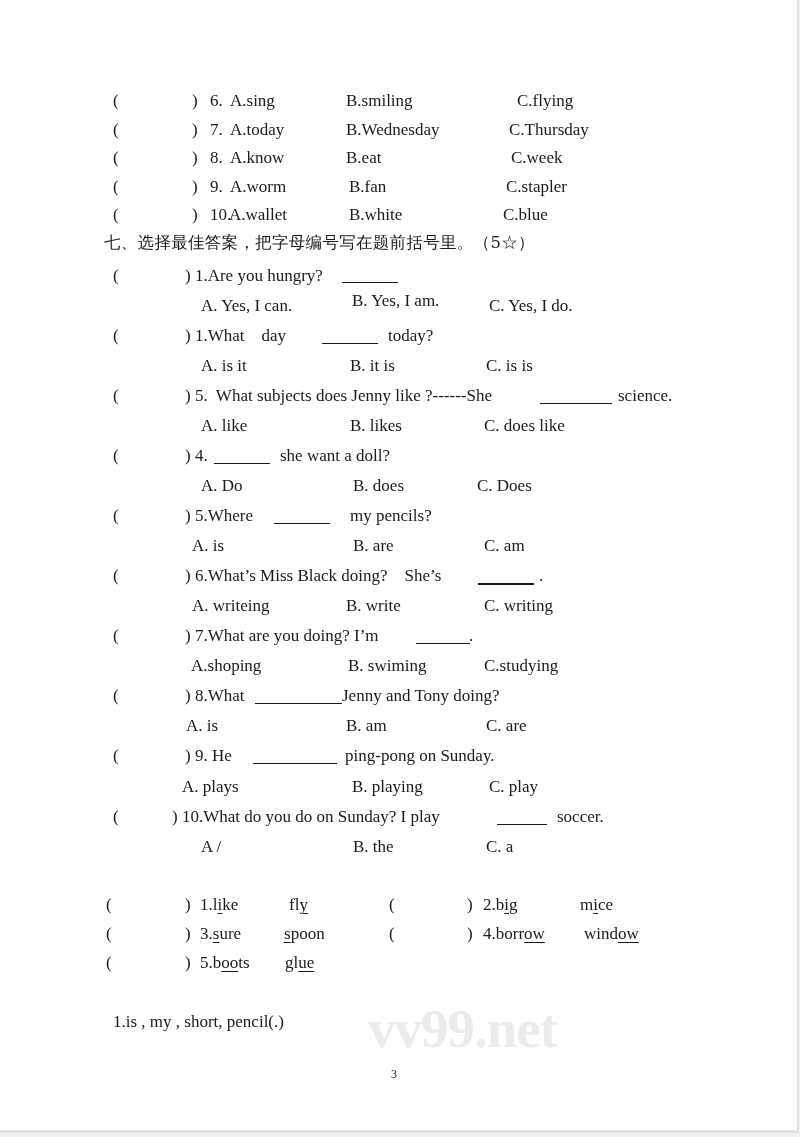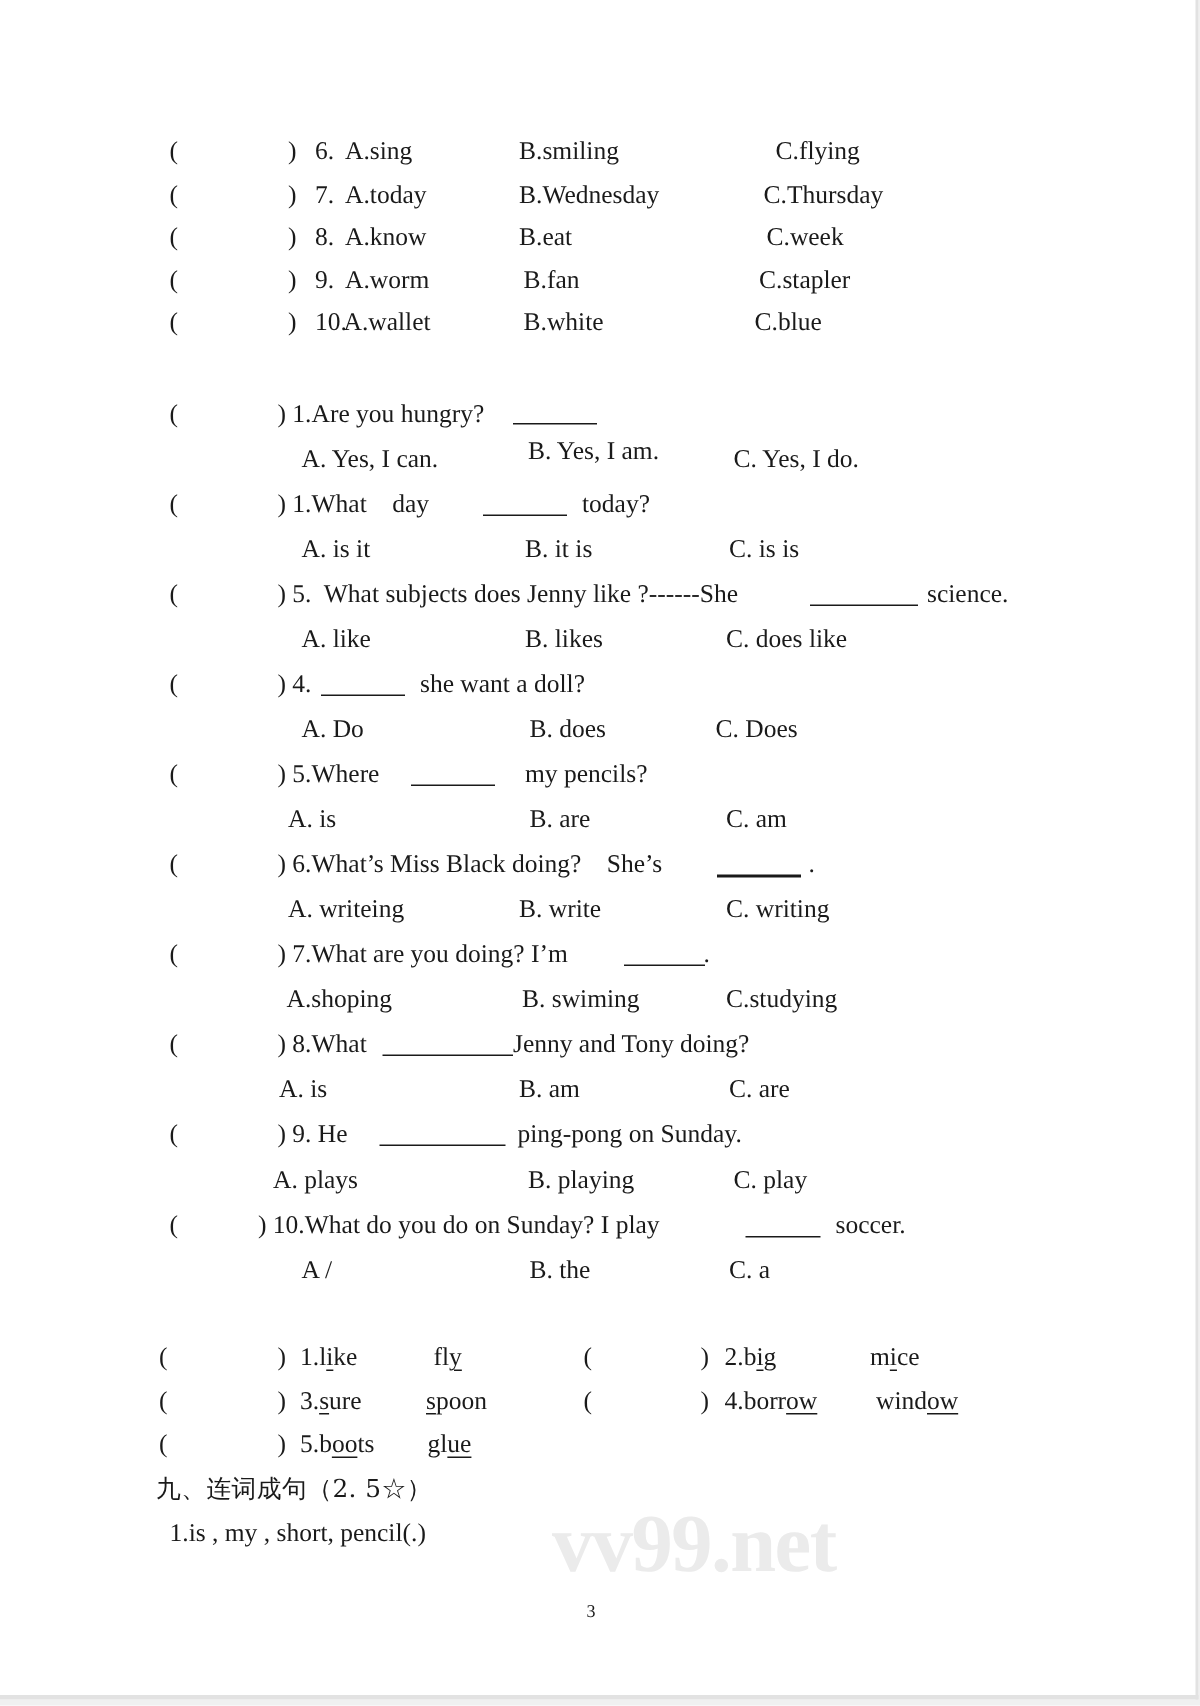--- a/index.html
+++ b/index.html
@@ -68,20 +68,21 @@
     <div>
       <span class="t" style="left:113px;top:205px">(</span>
       <span class="t" style="left:192px;top:205px">)</span>
       <span class="t" style="left:210px;top:205px">10.</span>
       <span class="t" style="left:229px;top:205px">A.wallet</span>
       <span class="t" style="left:349px;top:205px">B.white</span>
       <span class="t" style="left:503px;top:205px">C.blue</span>
     </div>
   </div>
 
+  <div class="t cn" style="left:104px;top:233px">七、选择最佳答案，把字母编号写在题前括号里。（5☆）</div>
 
   <div>
     <span class="t" style="left:113px;top:266px">(</span>
     <span class="t" style="left:185px;top:266px">) 1.Are you hungry?</span>
     <span class="blank" style="position:absolute;left:342px;top:268px;width:56px"></span>
     <span class="t" style="left:201px;top:296px">A. Yes, I can.</span>
     <span class="t" style="left:352px;top:291px">B. Yes, I am.</span>
     <span class="t" style="left:489px;top:296px">C. Yes, I do.</span>
   </div>
 
@@ -200,18 +201,17 @@
     <span class="t" style="left:483px;top:924px"><span>4.</span><span>borr</span><span class="u">ow</span><span></span></span>
     <span class="t" style="left:584px;top:924px"><span>wind</span><span class="u">ow</span><span></span></span>
   </div>
   <div>
     <span class="t" style="left:106px;top:953px">(</span>
     <span class="t" style="left:185px;top:953px">)</span>
     <span class="t" style="left:200px;top:953px"><span>5.</span><span>b</span><span class="u">oo</span><span>ts</span></span>
     <span class="t" style="left:285px;top:953px"><span>gl</span><span class="u">ue</span><span></span></span>
   </div>
 
-  <div class="t cn" style="left:104px;top:983px">九、连词成句（2. 5☆）</div>
   <div class="watermark">vv99.net</div>
   <div class="t" style="left:113px;top:1012px">1.is , my , short, pencil(.)</div>
 
   <div class="pagenum">3</div>
 </div>
 
 </body></html>

